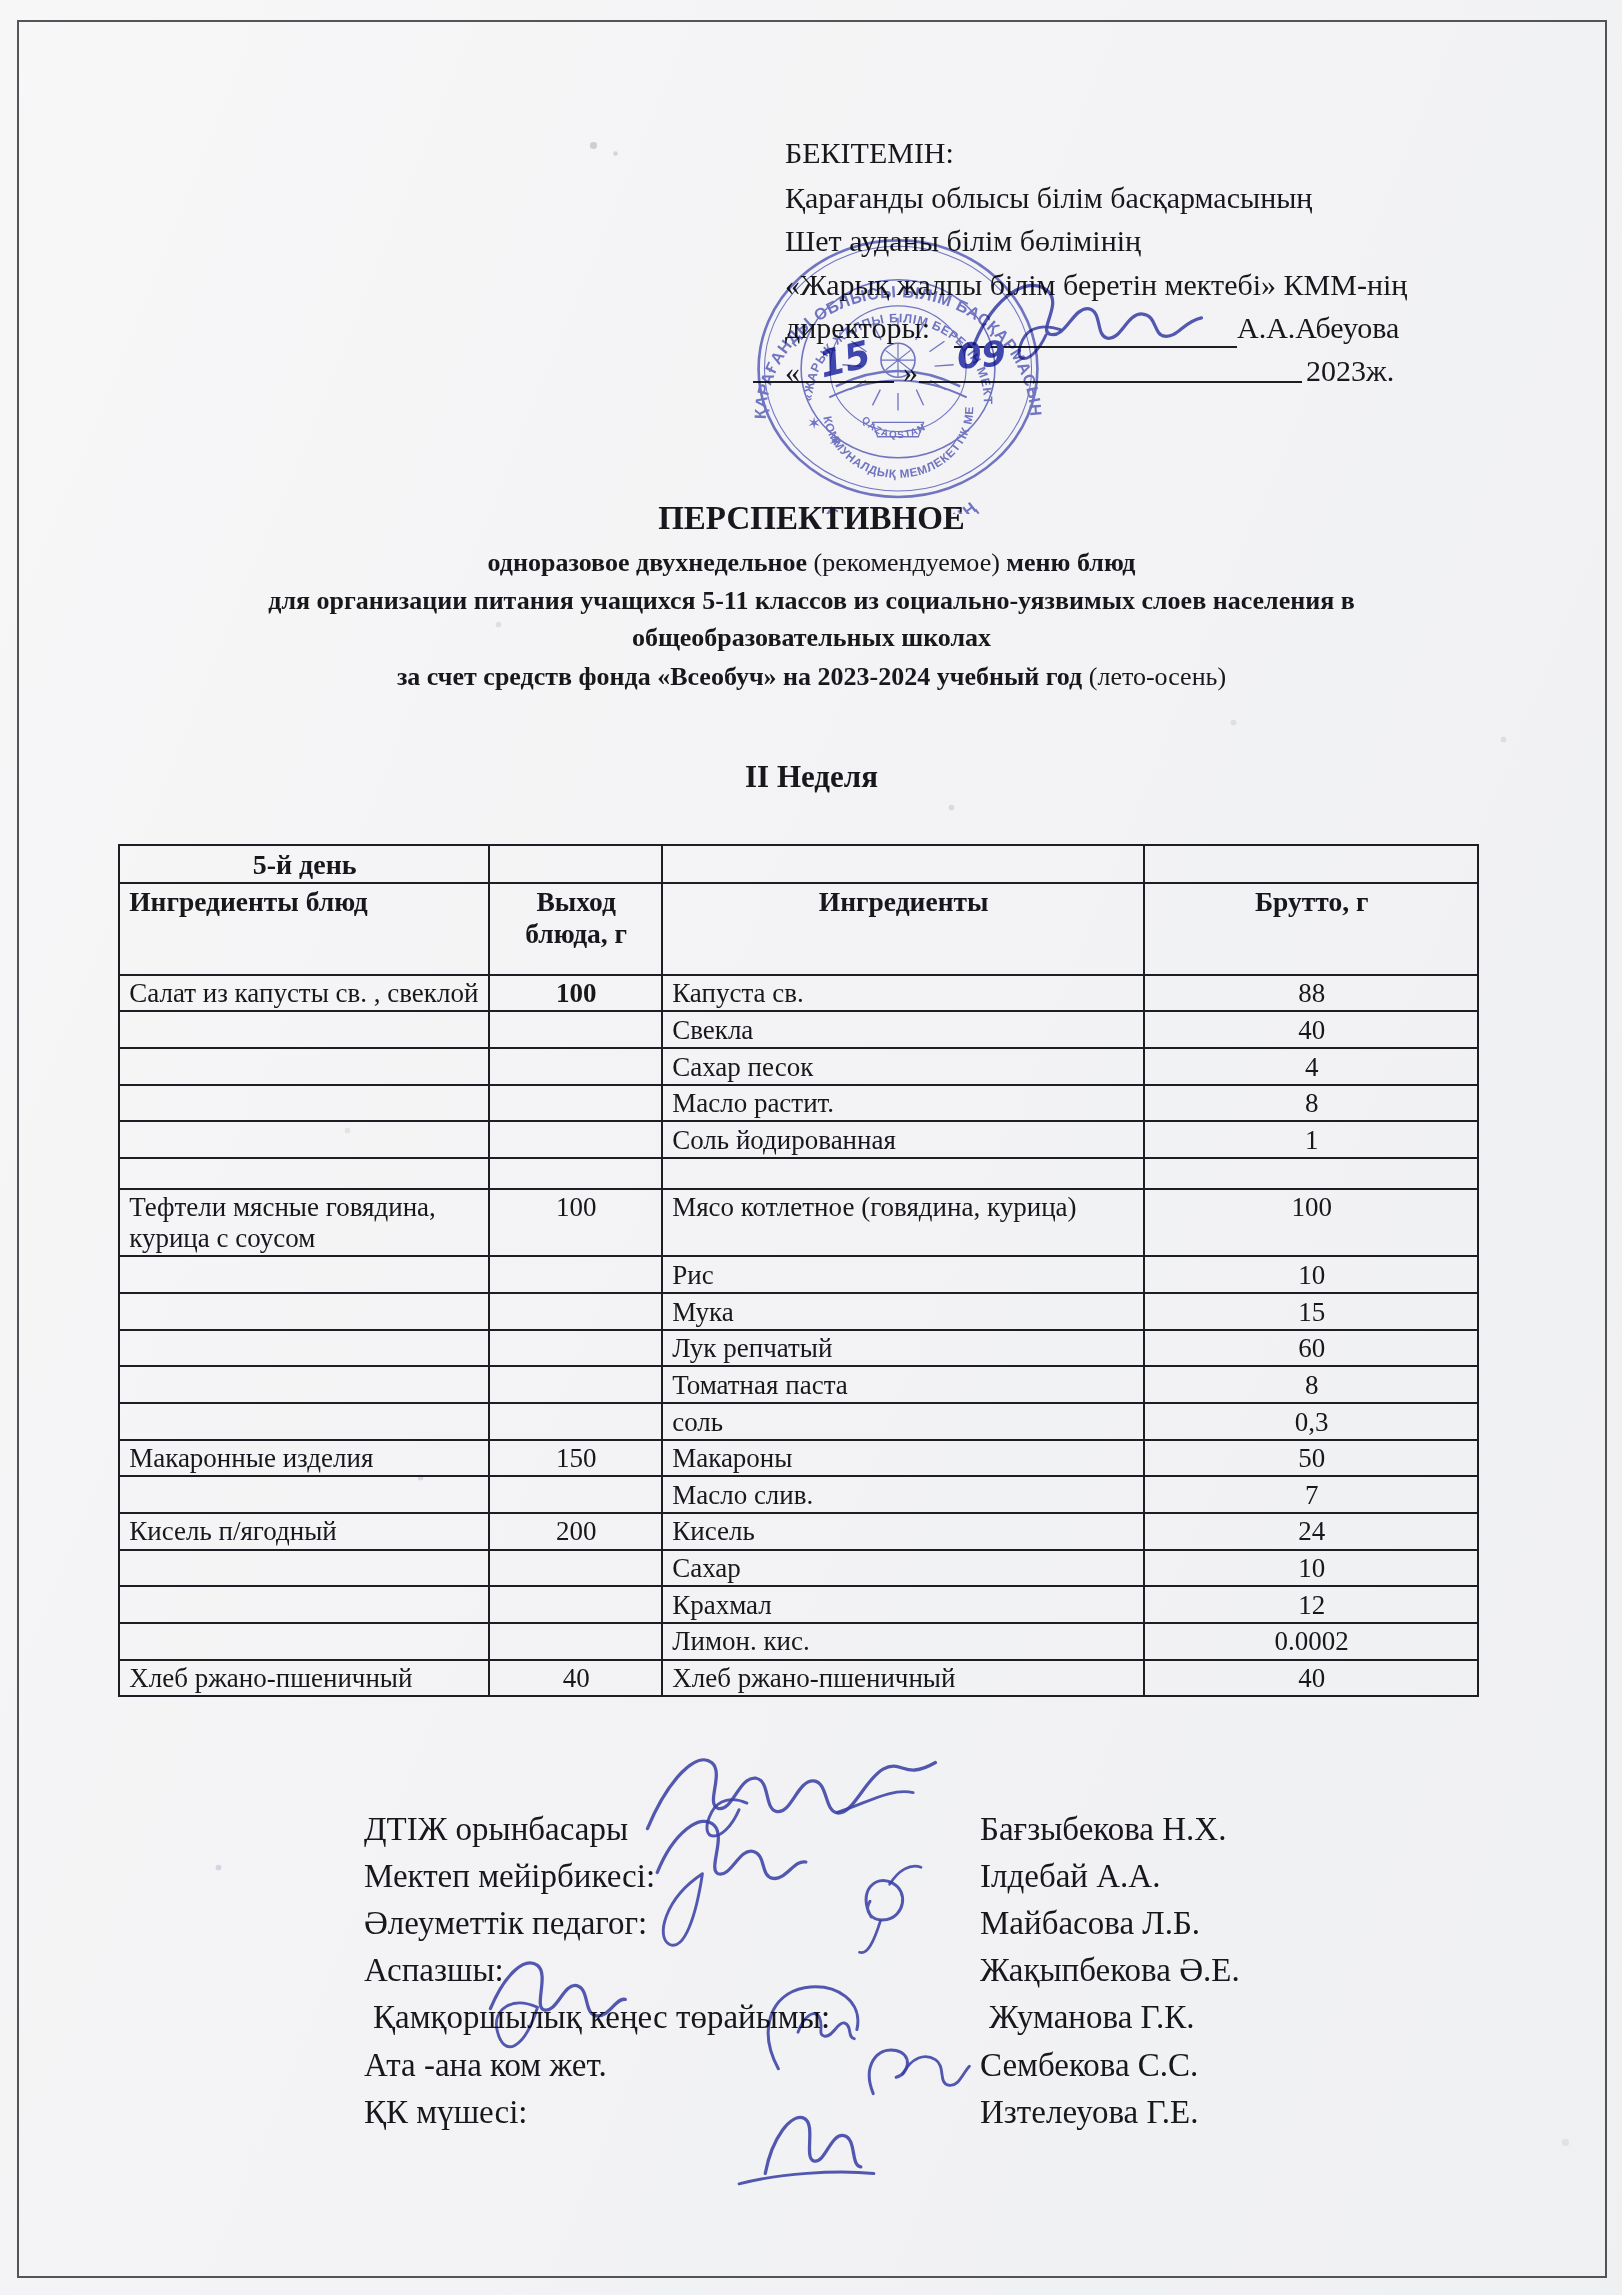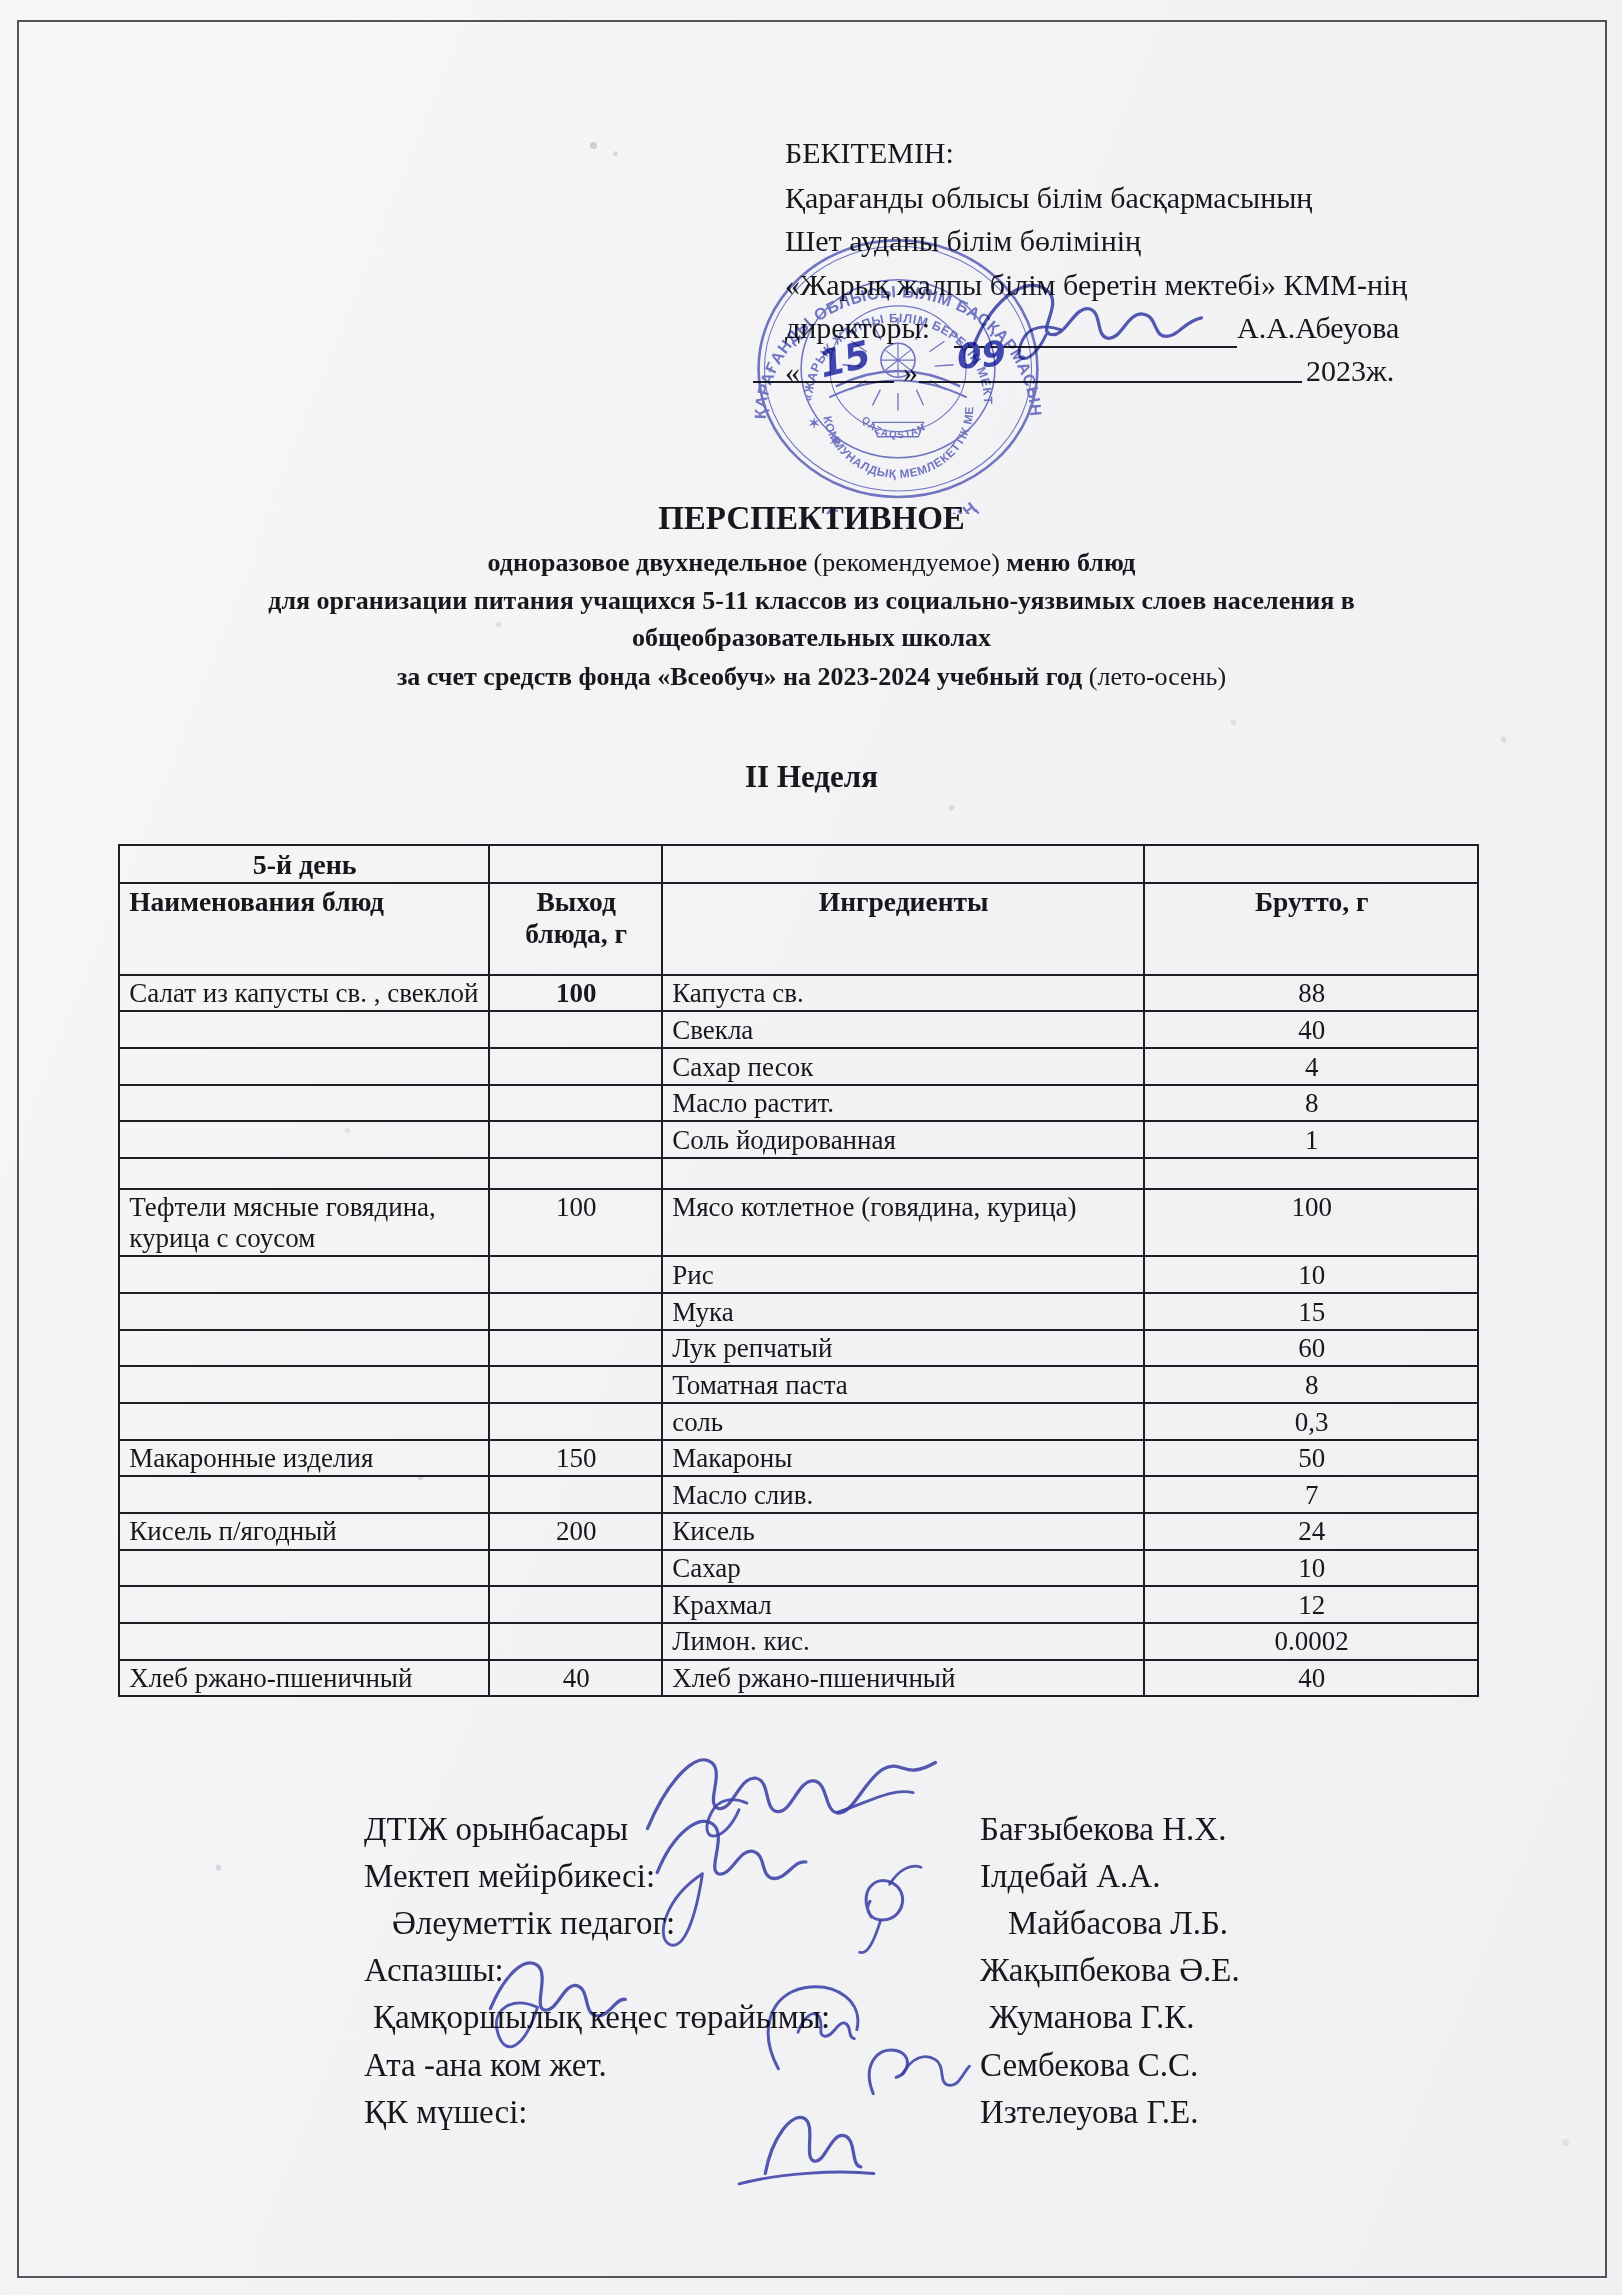--- a/index.html
+++ b/index.html
@@ -169,21 +169,21 @@
         <col style="width:334px">
       </colgroup>
     <thead>
       <tr class="hrow1">
         <td class="day">5-й день</td>
         <td></td>
         <td></td>
         <td></td>
       </tr>
       <tr class="hrow2">
-        <td>Наименования блюд</td>
+        <td>Ингредиенты блюд</td>
         <td class="c">Выход блюда, г</td>
         <td class="c">Ингредиенты</td>
         <td class="c">Брутто, г</td>
       </tr>
     </thead>
     <tbody>
         <tr>
           <td class="c-dish">Салат из капусты св. , свеклой</td>
           <td class="c-out c num-b">100</td>
           <td class="c-ing">Капуста св.</td>
@@ -296,21 +296,21 @@
           <td class="c-out c">40</td>
           <td class="c-ing">Хлеб ржано-пшеничный</td>
           <td class="c-gross c">40</td>
         </tr>
       </tbody>
   </table>
 
   <div class="sig-block">
       <div class="sig-row" style="top: 0px;"><span>ДТІЖ орынбасары</span><span class="nm">Бағзыбекова Н.Х.</span></div>
       <div class="sig-row" style="top: 47px;"><span>Мектеп мейірбикесі:</span><span class="nm">Ілдебай А.А.</span></div>
-      <div class="sig-row" style="top: 94px; margin-left: 28px;"><span>Әлеуметтік педагог:</span><span class="nm">Майбасова Л.Б.</span></div>
+      <div class="sig-row" style="top: 94px;"><span>Әлеуметтік педагог:</span><span class="nm">Майбасова Л.Б.</span></div>
       <div class="sig-row" style="top: 141px;"><span>Аспазшы:</span><span class="nm">Жақыпбекова Ә.Е.</span></div>
       <div class="sig-row" style="top: 188px; margin-left: 9px;"><span>Қамқоршылық кеңес төрайымы:</span><span class="nm">Жуманова Г.К.</span></div>
       <div class="sig-row" style="top: 236px;"><span>Ата -ана ком  жет.</span><span class="nm">Сембекова С.С.</span></div>
       <div class="sig-row" style="top: 283px;"><span>ҚК мүшесі:</span><span class="nm">Изтелеуова Г.Е.</span></div>
     </div>
 
   <svg class="sig-svg" style="left:281px;top:1701px" width="818" height="589" viewBox="0 0 1250 900">
     <g>
       <path stroke-width="5" d="M560 195 C 592 118 636 76 658 94 C 678 110 648 158 668 164 C 690 170 700 114 726 118 C 748 122 738 166 758 169 C 780 172 790 120 814 122 C 836 124 830 168 850 171 C 874 174 892 120 920 104 C 950 88 952 122 1000 94"></path>
       <path stroke-width="4.4" d="M700 166 C 676 222 634 216 658 170 C 668 150 690 146 712 156"></path>

